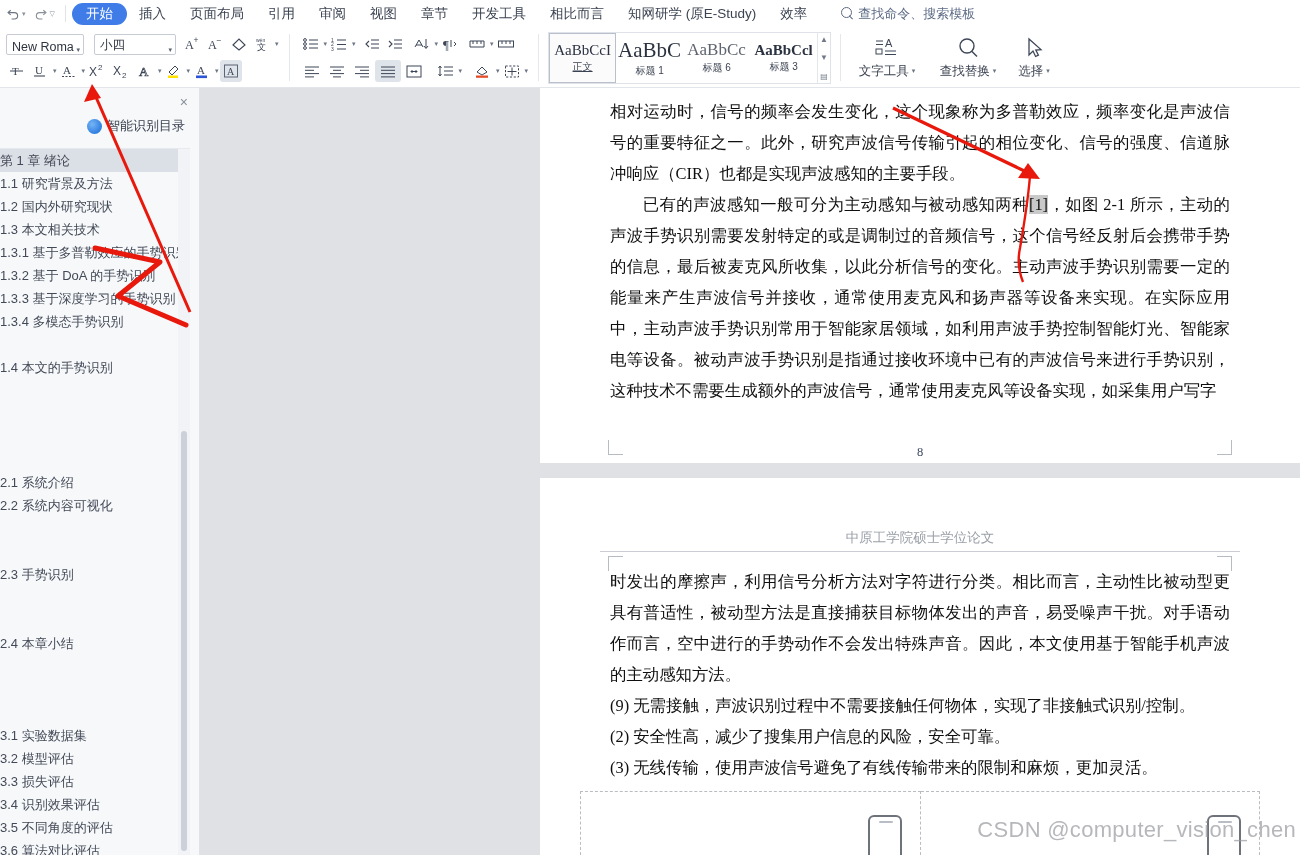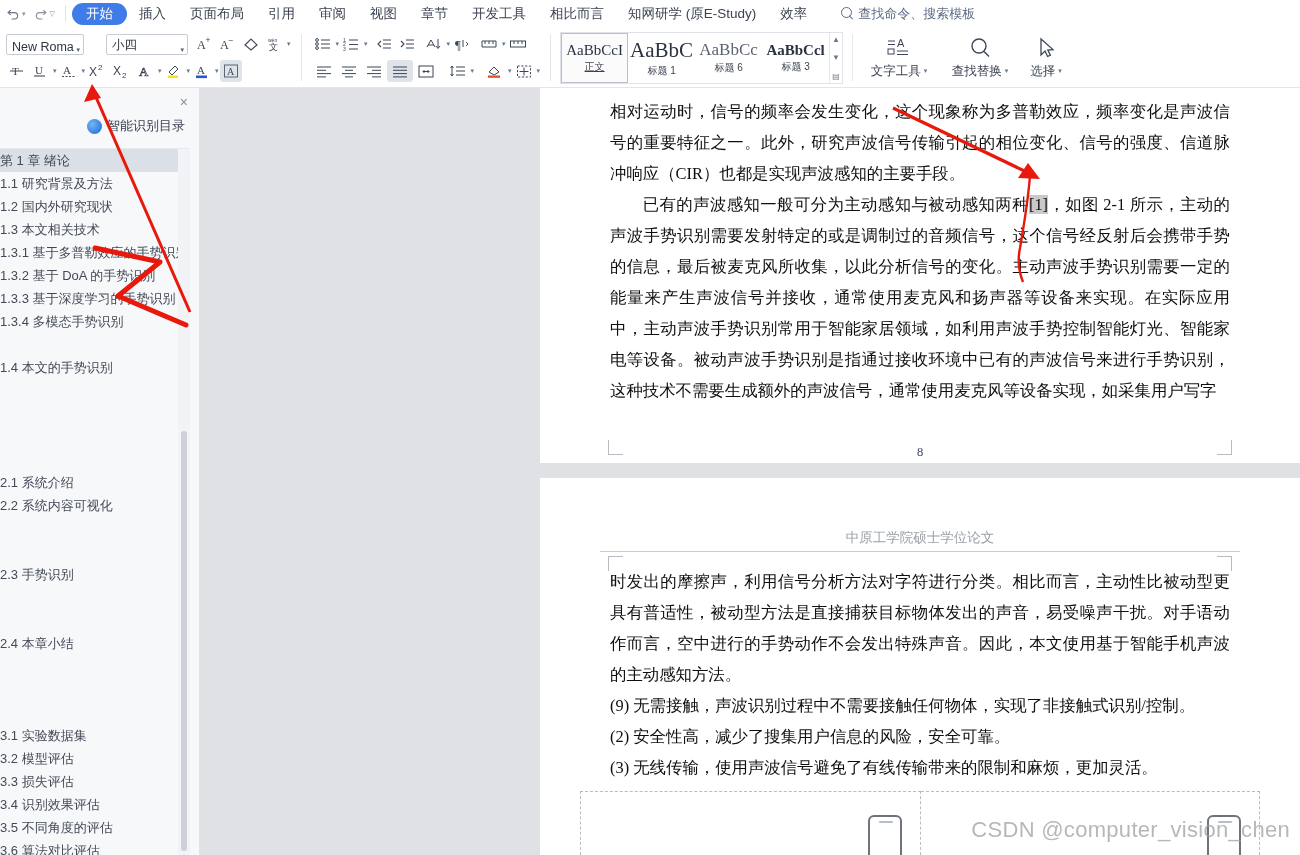--- a/index.html
+++ b/index.html
@@ -64,21 +64,21 @@
   }
   .ctl.on { background: #dfe3ea; }
   .caret { font-size: 7px; color: #6d7685; margin-left: 1px; }
 
   .fontname, .fontsize {
     height: 21px; border: 1px solid #c7ccd4; background: #fff; border-radius: 2px;
     display: flex; align-items: flex-end; justify-content: space-between;
     font-size: 12.5px; color: #2f3540; padding: 0 3px 0 5px; overflow: hidden; white-space: nowrap;
   }
   .fontname { width: 78px; }
-  .fontsize { width: 82px; margin-left: 21px; }
+  .fontsize { width: 82px; margin-left: 9px; }
   .fontsize .caret, .fontname .caret { color:#59616e; }
   .sup { font-size: 13px; }
 
   
   .styles {
     display: flex; align-items: stretch; border: 1px solid #dfe2e8; height: 52px; margin: 3px 1px;
     background:#fff;
   }
   .style-item {
     width: 67px; display: flex; flex-direction: column; align-items: center; justify-content: center;
@@ -184,21 +184,21 @@
     width: 34px; height: 72px; border: 2px solid #6e737b; border-radius: 6px;
     margin-right: 18px; position: relative; background: #fff;
   }
   .phone::before {
     content:""; position: absolute; left: 9px; top: 4px; width: 14px; height: 2px;
     background: #b9bdc4; border-radius: 1px;
   }
 
   
   .watermark {
-    position: absolute; right: 10px; bottom: 12px;
+    position: absolute; right: 4px; bottom: 12px;
     font-size: 22px; color: #9a9ca0; opacity: .72; letter-spacing: .3px;
     font-family: "Liberation Sans", sans-serif; white-space: nowrap;
   }
 
   
   .annot { position: absolute; inset: 0; pointer-events: none; }
 </style>
 </head>
 <body>
 

